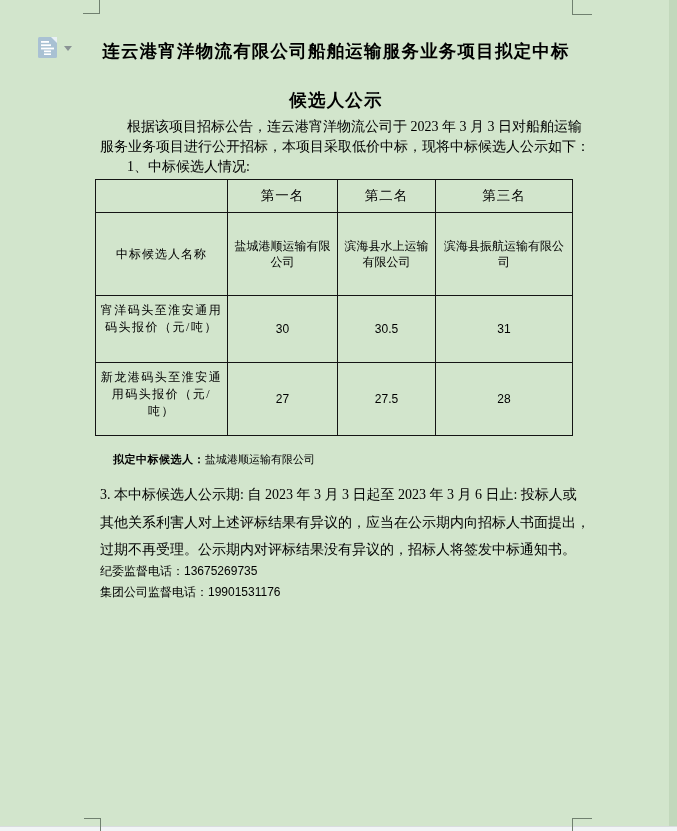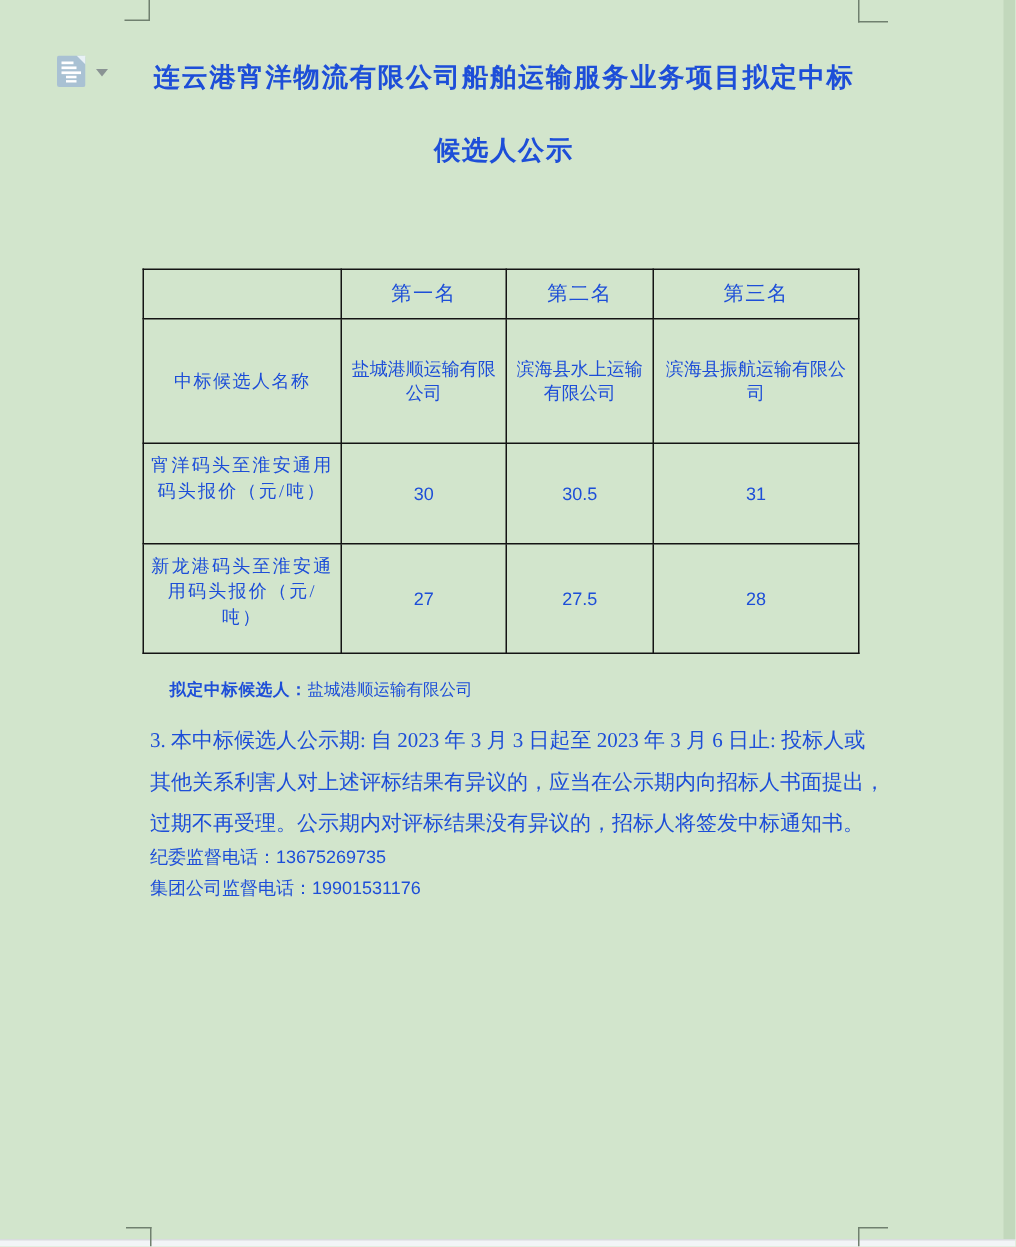--- a/index.html
+++ b/index.html
@@ -2,21 +2,21 @@
 <html><head>
 <meta charset="utf-8">
 <style>
   html,body{margin:0;padding:0;}
   .page{
     position:relative;
     width:677px;height:831px;
     background:#d2e5cc;
     overflow:hidden;
     font-family:"Liberation Serif","DejaVu Serif",serif;
-    color:#1d4ed8;
+    color:#000000;
   }
   .right-strip{position:absolute;top:0;right:0;width:8px;height:826px;background:#c2d8bc;}
   .bottom-strip{position:absolute;left:0;bottom:0;width:677px;height:5px;background:#f2f5f7;border-top:1px solid #d9dcdf;box-sizing:border-box;}
   .mark{position:absolute;box-sizing:border-box;}
   .mark-tl{left:83px;top:0;width:17px;height:14px;border-right:1px solid #70806f;border-bottom:1px solid #70806f;}
   .mark-tr{left:572px;top:0;width:20px;height:15px;border-left:1px solid #70806f;border-bottom:1px solid #70806f;}
   .mark-bl{left:84px;top:818px;width:17px;height:13px;border-right:1px solid #70806f;border-top:1px solid #70806f;}
   .mark-br{left:572px;top:818px;width:20px;height:13px;border-left:1px solid #70806f;border-top:1px solid #70806f;}
   .float-tool{position:absolute;left:38px;top:37px;width:40px;height:22px;cursor:pointer;}
   .float-tool svg{position:absolute;left:0;top:0;}
@@ -84,20 +84,25 @@
       </svg>
     </span>
     <span class="dd-arrow"></span>
   </div>
 
   <div class="title">
     <div>连云港宵洋物流有限公司船舶运输服务业务项目拟定中标</div>
     <div>候选人公示</div>
   </div>
 
+  <div class="intro">
+    <div class="ln indent">根据该项目招标公告，连云港宵洋物流公司于 2023 年 3 月 3 日对船舶运输</div>
+    <div class="ln">服务业务项目进行公开招标，本项目采取低价中标，现将中标候选人公示如下：</div>
+    <div class="ln indent">1、中标候选人情况:</div>
+  </div>
 
   <table class="bid">
     <colgroup>
       <col style="width:132px">
         <col style="width:110px">
         <col style="width:98px">
         <col style="width:137px">
     </colgroup>
     <tbody>
         <tr class="r-head">

